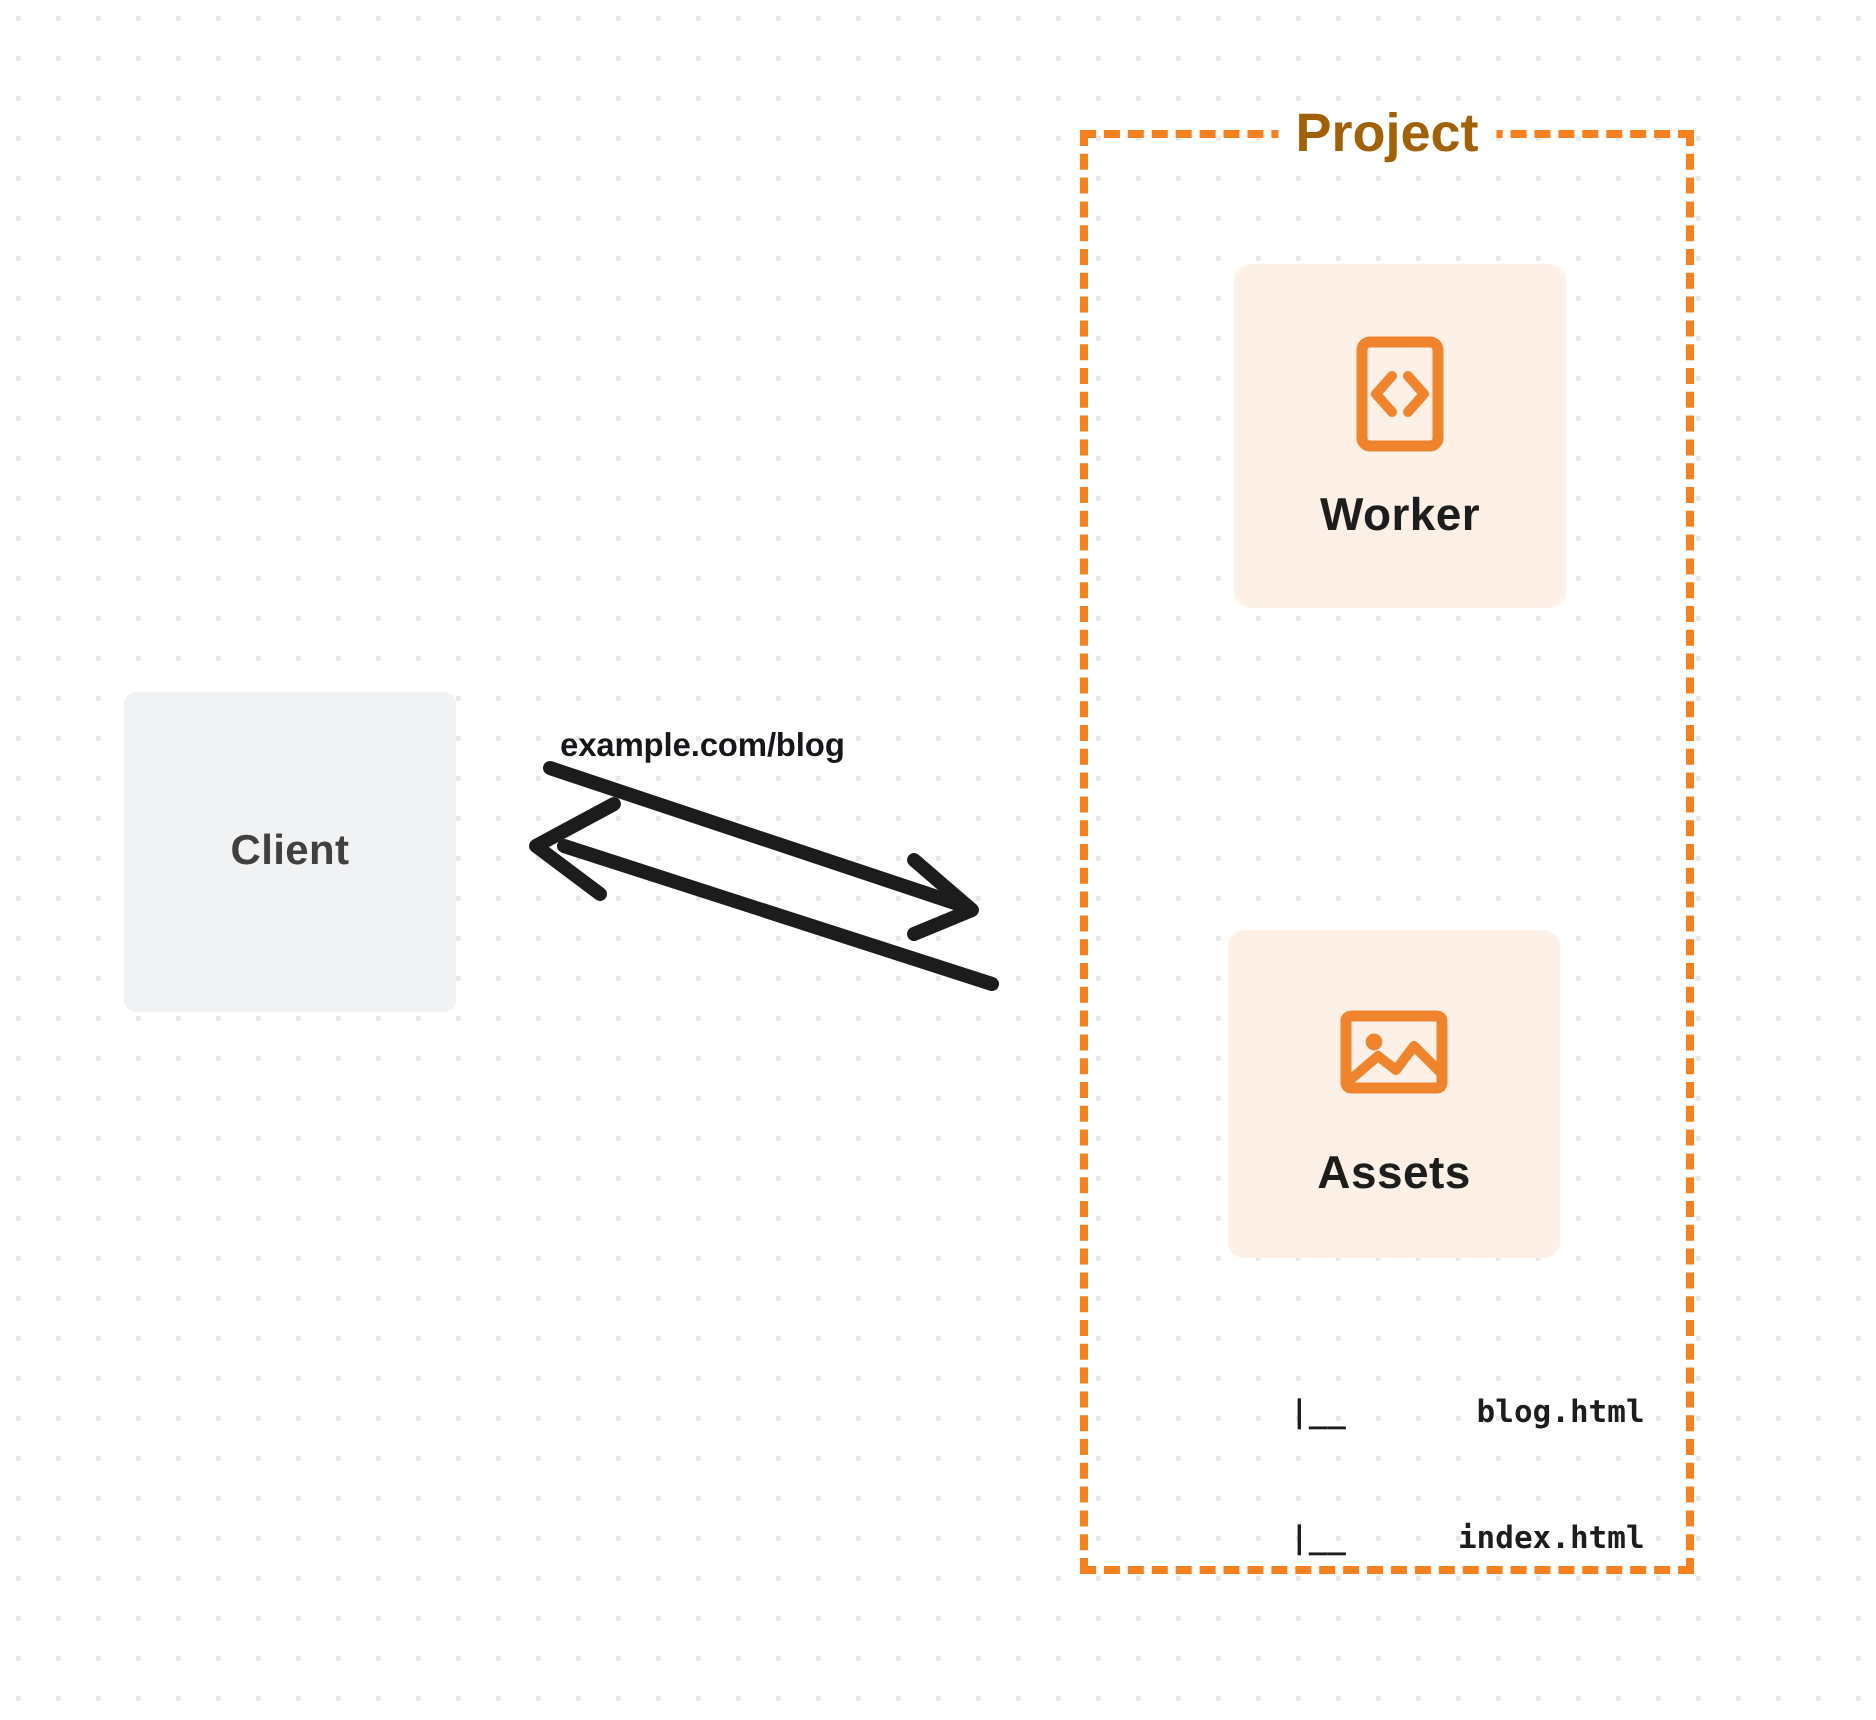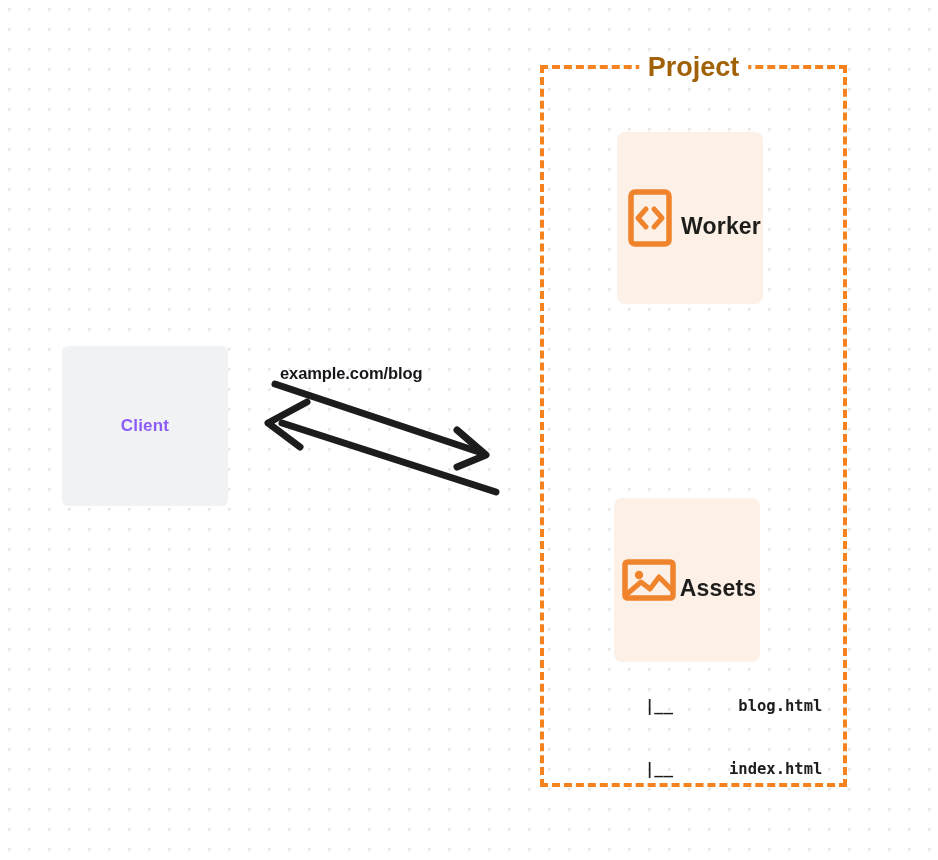--- a/index.html
+++ b/index.html
@@ -27,23 +27,23 @@
     width: 166px;
     height: 160px;
     background: #f1f2f4;
     border-radius: 6px;
     display: flex;
     align-items: center;
     justify-content: center;
   }
   .client-label {
     font-family: "Liberation Sans", sans-serif;
-    font-size: 17px;
+    font-size: 21px;
     font-weight: bold;
-    color: #8b5cf6;
+    color: #404040;
     letter-spacing: 0.2px;
   }
 
   
   .edge-label {
     position: absolute;
     left: 280px;
     top: 339px;
     font-family: "Liberation Sans", sans-serif;
     font-size: 16.5px;
@@ -85,30 +85,30 @@
     font-size: 27px;
     font-weight: bold;
     color: #a16207;
     white-space: nowrap;
     line-height: 1;
   }
 
   
   .service-card {
     position: absolute;
-    width: 146px;
+    width: 166px;
     background: #fdf1e7;
     border-radius: 8px;
     display: flex;
-    flex-direction: row;
+    flex-direction: column;
     align-items: center;
     justify-content: center;
   }
   .card-worker { left: 73px; top: 63px;  height: 172px; }
-  .card-assets { left: 70px; top: 429px; height: 164px; text-align: right; }
+  .card-assets { left: 70px; top: 396px; height: 164px; text-align: right; }
 
   .card-icon {
     width: 62px;
     height: 62px;
     display: block;
   }
   .card-label {
     margin-top: 16px;
     font-family: "Liberation Sans", sans-serif;
     font-size: 23px;

